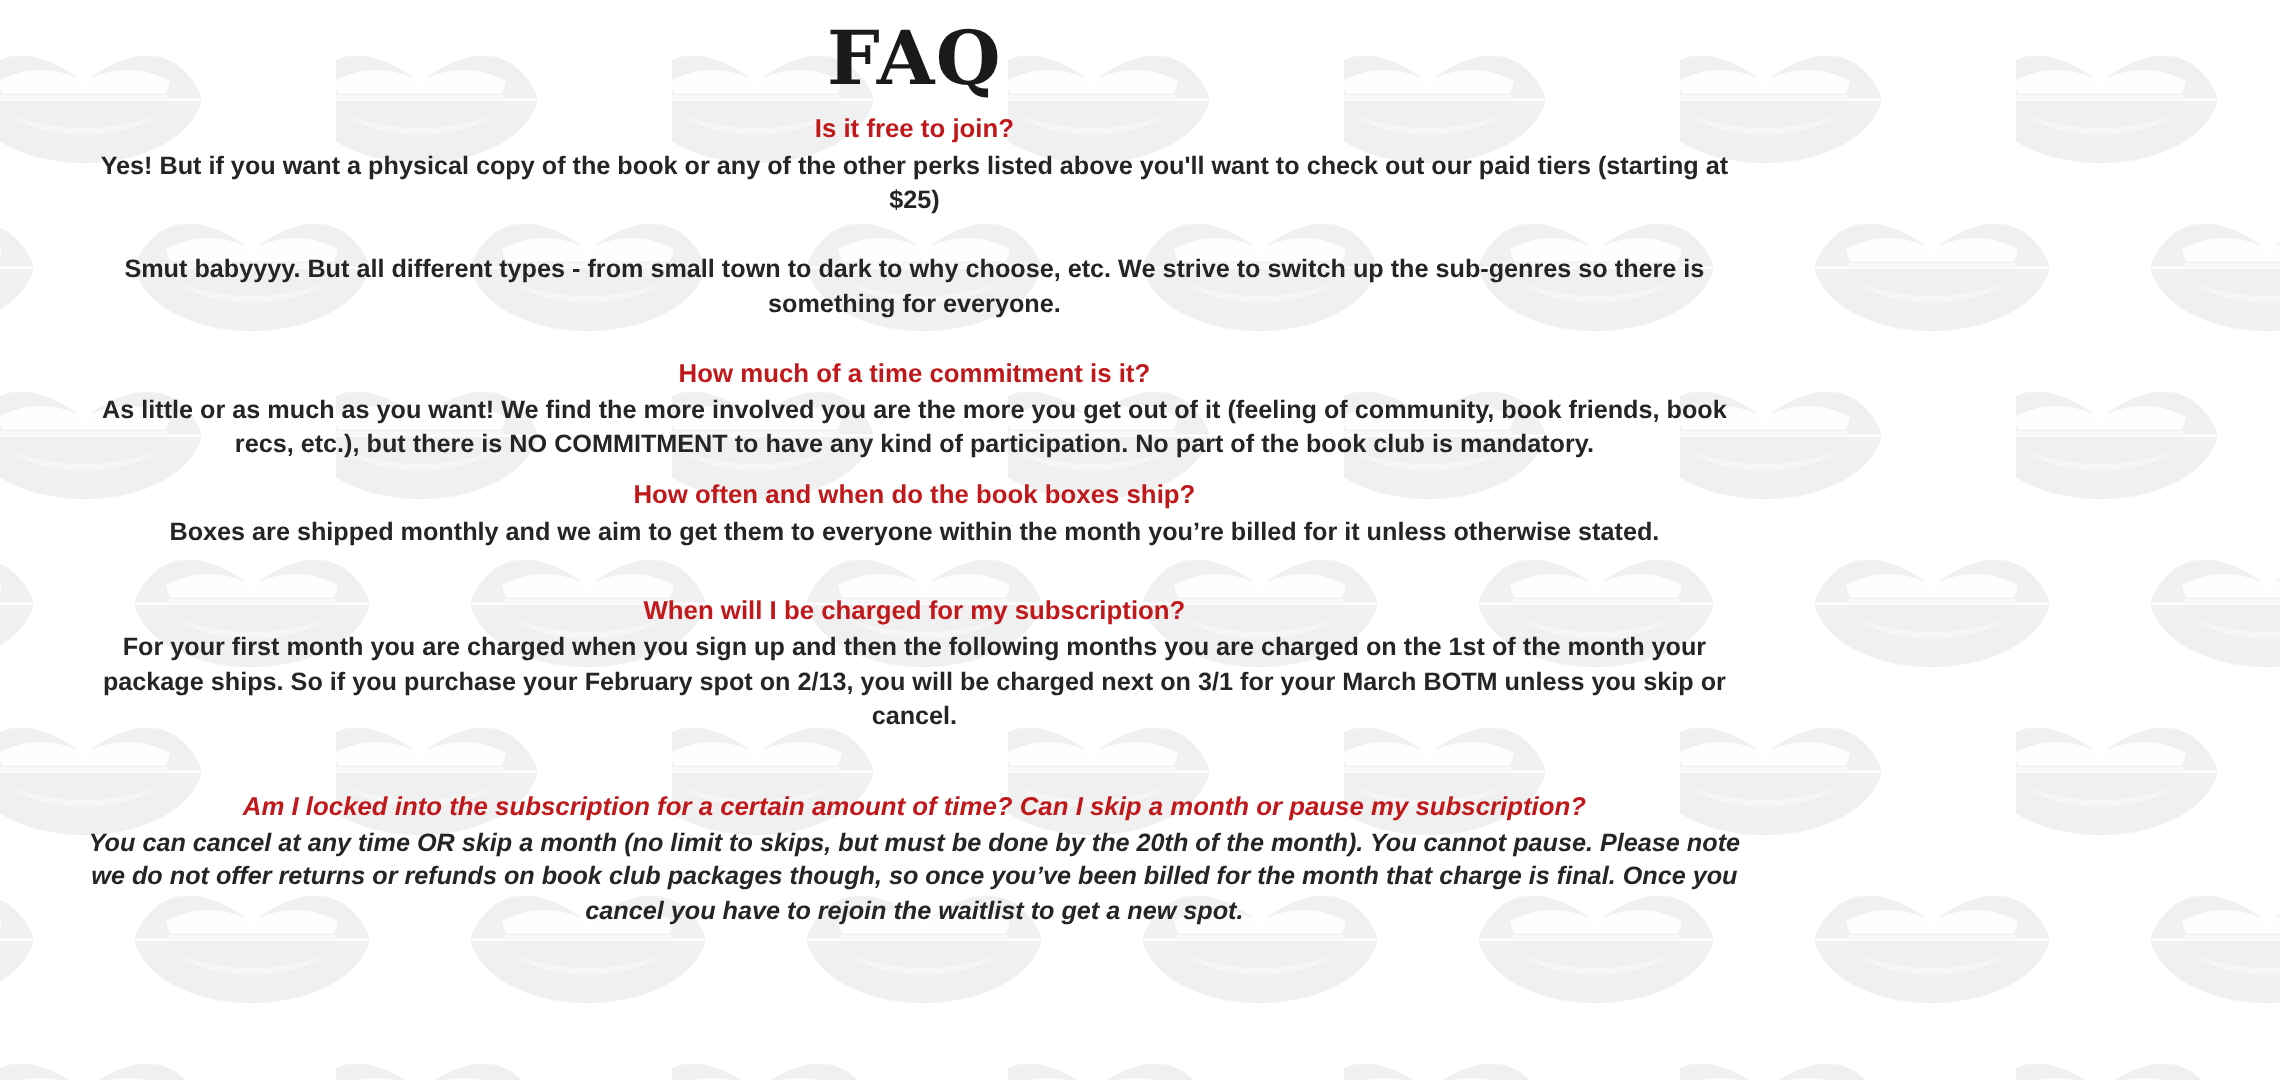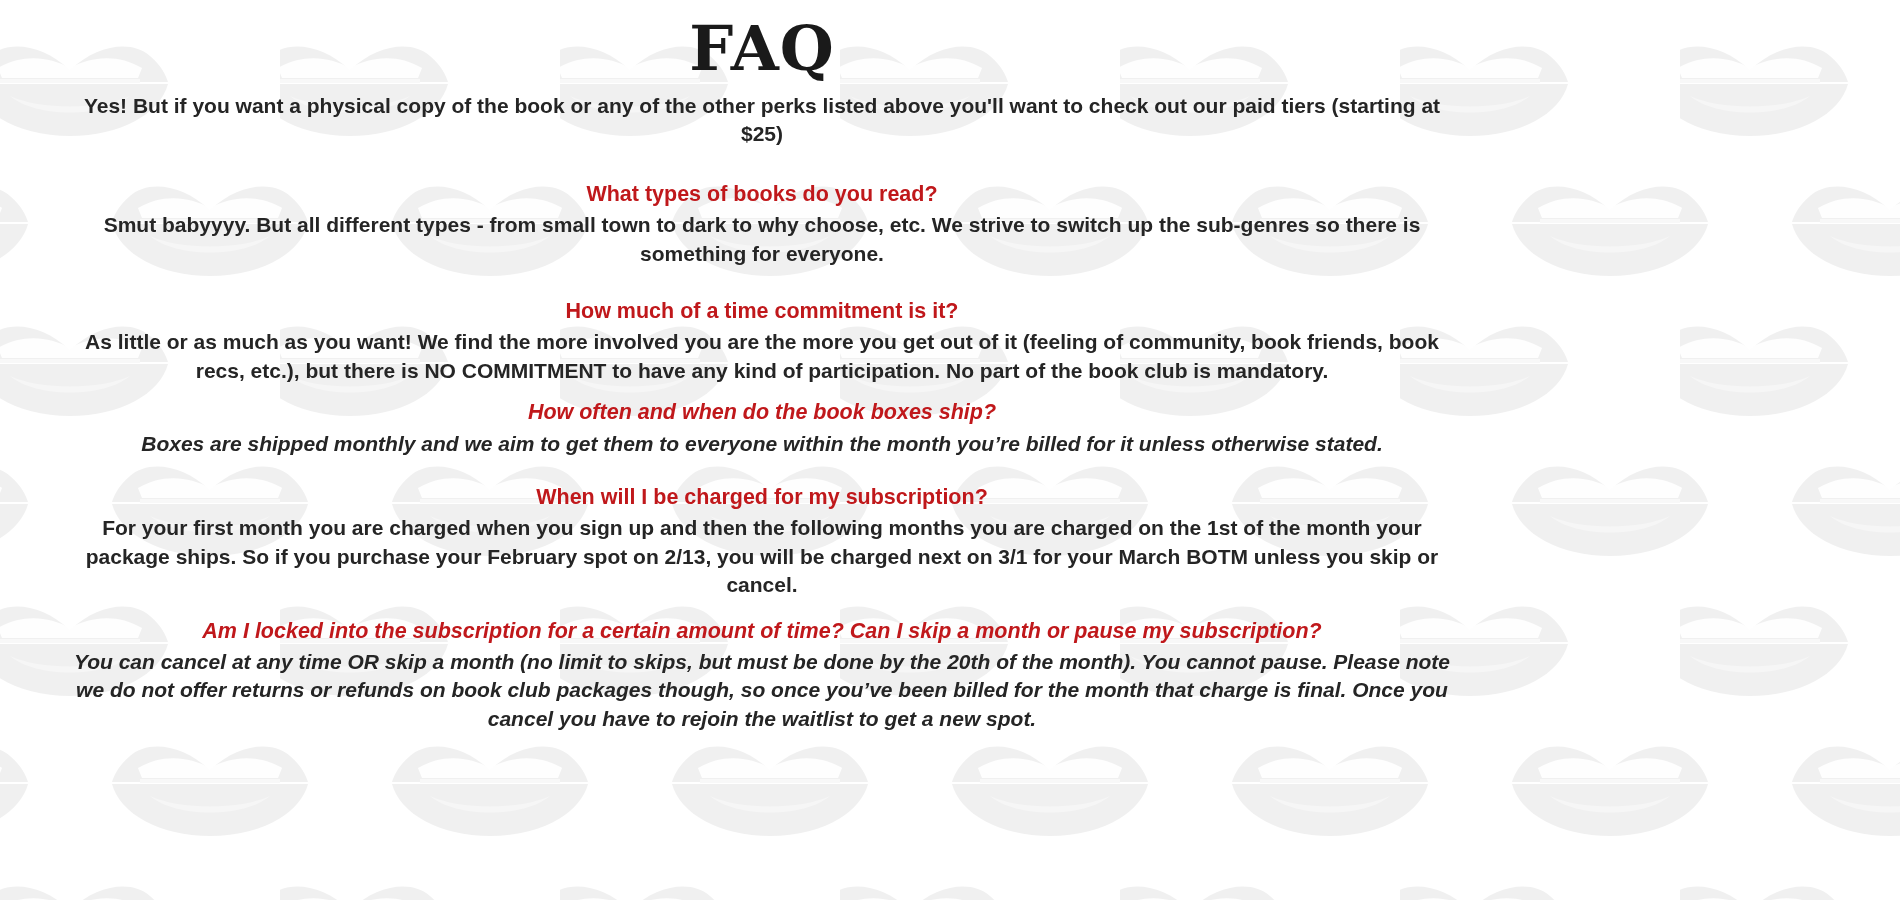--- a/index.html
+++ b/index.html
@@ -67,22 +67,22 @@
     max-width: 1760px;
   }
 
   .answer.narrow { max-width: 1700px; }
   .answer.mid { max-width: 1730px; }
 
   
   .qa-block:nth-of-type(1) { margin-bottom: 30px; }
   .qa-block:nth-of-type(2) { margin-bottom: 28px; }
   .qa-block:nth-of-type(3) { margin-bottom: 12px; }
-  .qa-block:nth-of-type(4) { margin-bottom: 24px; font-style: italic; }
-  .qa-block:nth-of-type(5) { margin-bottom: 16px; }
+  .qa-block:nth-of-type(4) { margin-bottom: 36px; }
+  .qa-block:nth-of-type(5) { margin-bottom: 45px; }
   .qa-block:nth-of-type(6) { margin-bottom: 0; font-style: italic; }
 </style>
 </head>
 <body>
 
 <svg id="lips-bg" viewBox="0 0 1900 900" preserveAspectRatio="none" aria-hidden="true">
   <defs>
     <g id="lip">
 
       <path d="M0,0 C -28,-26 -62,-30 -80,-14 C -92,-4 -96,6 -98,12 L 98,12 C 96,6 92,-4 80,-14 C 62,-30 28,-26 0,0 Z" fill="#e9e9e9"></path>
@@ -102,25 +102,25 @@
   <rect x="0" y="0" width="1900" height="900" fill="#ffffff"></rect>
   <rect x="0" y="0" width="1900" height="900" fill="url(#lipsPattern)"></rect>
   <rect x="0" y="0" width="1900" height="900" fill="#ffffff" opacity="0.35"></rect>
 </svg>
 
 <div id="content">
 
   <h1 class="faq-title">FAQ</h1>
 
   <div class="qa-block">
+    <div class="question">Is it free to join?</div>
     <div class="answer">Yes! But if you want a physical copy of the book or any of the other perks listed above you'll want to check out our paid tiers (starting at $25)</div>
   </div>
 
   <div class="qa-block">
-    <div class="question">What types of books do you read?</div>
     <div class="answer narrow">Smut babyyyy. But all different types - from small town to dark to why choose, etc. We strive to switch up the sub-genres so there is something for everyone.</div>
   </div>
 
   <div class="qa-block">
     <div class="question">How much of a time commitment is it?</div>
     <div class="answer">As little or as much as you want! We find the more involved you are the more you get out of it (feeling of community, book friends, book recs, etc.), but there is NO COMMITMENT to have any kind of participation. No part of the book club is mandatory.</div>
   </div>
 
   <div class="qa-block">
     <div class="question">How often and when do the book boxes ship?</div>

